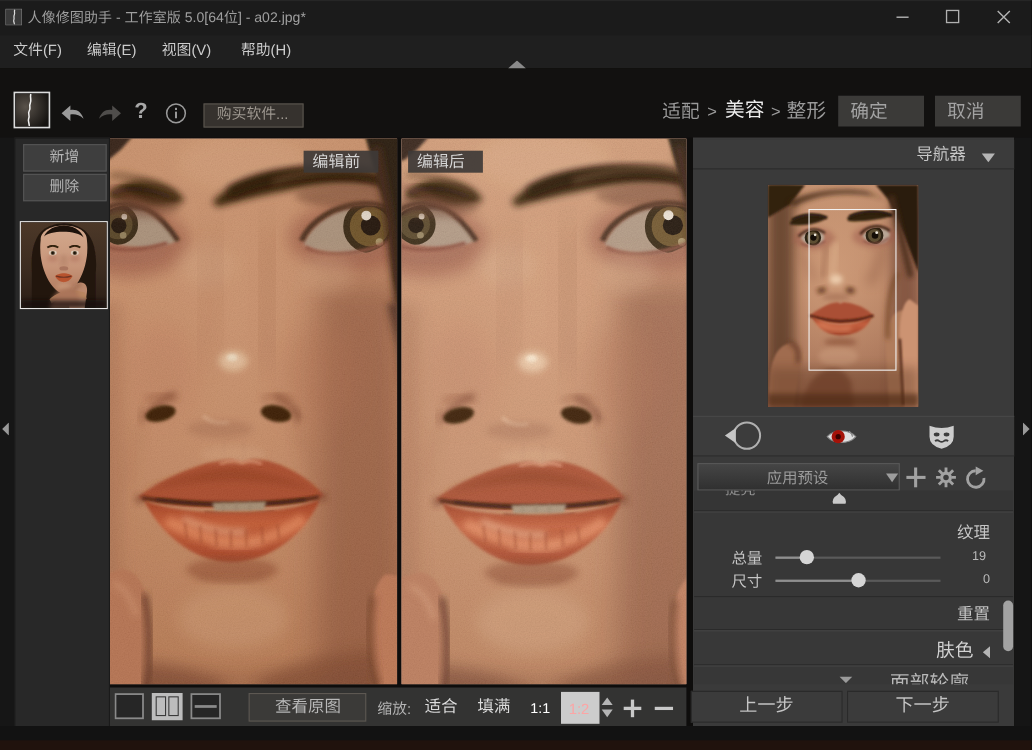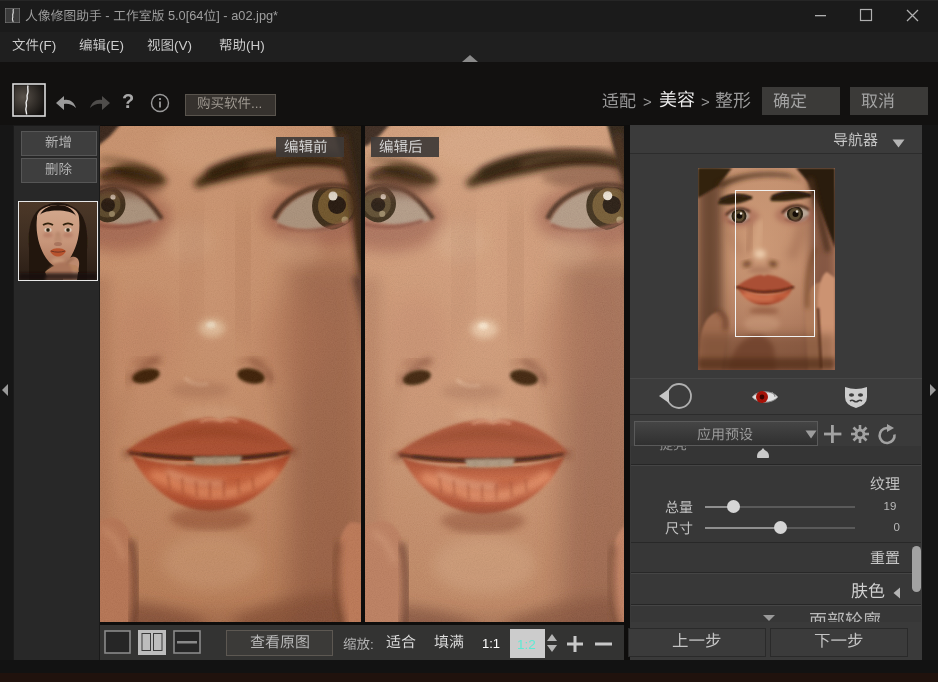--- a/index.html
+++ b/index.html
@@ -734,21 +734,21 @@
 <svg style="position:absolute;left:386.0px;top:634.0px;" width="32.0" height="19.5" viewBox="0 0 32.0 19.5">
       <path transform="translate(0.00,13.20) scale(0.01500,-0.01500)" d="M248 483V87H176V413H39V483ZM62 763 117 804Q145 781 174 752Q203 723 228 695Q253 667 268 644L209 598Q194 621 170 650Q146 679 118 709Q90 739 62 763ZM224 115Q249 115 272 98Q295 81 337 58Q386 31 450 23Q515 15 597 15Q655 15 721 17Q787 20 850 24Q913 28 961 33Q957 23 953 10Q948 -4 945 -17Q941 -31 940 -42Q913 -44 869 -45Q826 -47 776 -48Q727 -50 679 -51Q631 -52 595 -52Q506 -52 440 -42Q373 -32 320 -2Q288 15 265 33Q241 51 223 51Q206 51 183 35Q161 20 136 -6Q112 -32 85 -64L38 -1Q88 48 137 82Q185 115 224 115ZM856 833 893 770Q843 755 780 744Q716 732 646 723Q576 714 505 708Q434 702 369 699Q367 712 362 729Q356 746 350 759Q415 764 485 771Q555 777 623 787Q691 796 751 808Q811 819 856 833ZM597 750H672V360H597ZM306 595H953V528H306ZM459 339V175H808V339ZM387 401H883V113H387Z" fill="#dcdcdc"></path>
       <path transform="translate(15.00,13.20) scale(0.01500,-0.01500)" d="M248 513H753V444H248ZM230 48H766V-22H230ZM196 324H817V-74H738V256H272V-78H196ZM517 843 583 809Q527 726 450 652Q373 577 282 516Q191 456 94 413Q85 429 70 447Q55 466 40 479Q135 517 225 572Q315 627 391 696Q466 765 517 843ZM532 784Q623 683 733 613Q843 544 969 490Q954 478 939 459Q925 440 916 422Q831 463 754 511Q676 558 605 617Q534 676 468 752Z" fill="#dcdcdc"></path>
     </svg>
 <svg style="position:absolute;left:434.0px;top:634.0px;" width="32.0" height="19.5" viewBox="0 0 32.0 19.5">
       <path transform="translate(0.00,13.20) scale(0.01500,-0.01500)" d="M374 747H933V685H374ZM699 61 746 107Q780 88 818 64Q856 40 890 16Q924 -8 946 -28L896 -80Q875 -60 841 -35Q808 -10 771 16Q733 41 699 61ZM536 107 600 63Q569 38 529 12Q488 -15 446 -38Q404 -62 366 -80Q358 -69 344 -53Q331 -38 319 -28Q357 -11 398 12Q438 35 475 59Q512 84 536 107ZM335 174H960V108H335ZM455 502H843V456H455ZM454 396H848V350H454ZM456 288H839V240H456ZM425 619H869V155H800V565H491V155H425ZM611 839 691 834Q682 791 671 743Q660 695 649 652Q638 608 627 575L564 583Q574 618 583 663Q592 708 599 754Q607 801 611 839ZM40 599H340V528H40ZM154 828H225V166H154ZM34 136Q71 148 120 166Q168 184 222 204Q277 225 331 246L343 179Q270 147 196 117Q123 86 61 61Z" fill="#dcdcdc"></path>
       <path transform="translate(15.00,13.20) scale(0.01500,-0.01500)" d="M319 433H878V366H392V-76H319ZM298 759H945V695H298ZM852 433H922V-4Q922 -30 915 -43Q908 -56 888 -64Q869 -70 836 -71Q802 -73 750 -73Q747 -60 741 -46Q735 -32 730 -20Q767 -21 796 -21Q825 -22 835 -21Q845 -20 849 -17Q852 -13 852 -4ZM466 840H537V618H466ZM702 840H772V618H702ZM293 587H951V523H293ZM500 254 541 290Q566 267 591 236Q616 205 628 182L585 139Q573 163 549 196Q524 228 500 254ZM509 552 571 553Q571 438 561 346Q552 254 526 183Q499 111 447 56Q443 62 433 70Q424 78 414 87Q404 95 396 99Q447 146 470 212Q494 278 502 364Q509 449 509 552ZM680 261 728 295Q749 269 770 239Q790 209 807 180Q824 152 833 129L783 89Q774 112 757 142Q741 172 721 203Q700 235 680 261ZM687 556 748 555Q747 437 737 340Q728 244 702 168Q676 92 625 34Q620 39 611 46Q601 54 591 61Q581 68 573 72Q622 123 647 194Q671 265 679 356Q687 447 687 556ZM91 767 137 818Q164 803 193 784Q222 765 248 746Q274 727 290 711L241 655Q226 672 200 692Q175 711 146 731Q117 752 91 767ZM42 491 86 543Q113 531 143 514Q172 497 199 480Q226 463 243 448L198 390Q181 405 155 423Q128 441 99 460Q69 478 42 491ZM63 -10Q86 28 113 80Q141 132 169 190Q198 247 221 302L280 255Q258 205 233 149Q207 93 181 41Q154 -12 129 -58Z" fill="#dcdcdc"></path>
     </svg>
 <div class="abs" style="left:482px;top:636px;width:22px;height:14px;color:#ffffff;font-size:13px;">1:1</div>
 <div class="abs" style="left:510px;top:629px;width:35px;height:29px;background:#cccccc;"></div>
-<div class="abs" style="left:517px;top:637px;width:24px;height:14px;color:#5eead4;font-size:13.5px;">1:2</div>
+<div class="abs" style="left:517px;top:637px;width:24px;height:14px;color:#fca5a5;font-size:13.5px;">1:2</div>
 <svg class="abs" style="left:546px;top:633px" width="12" height="20" viewBox="0 0 12 20">
       <path d="M6 1 L11 8 L1 8 Z" fill="#b5b5b5"></path>
       <path d="M6 19 L11 12 L1 12 Z" fill="#b5b5b5"></path>
     </svg>
 <svg class="abs" style="left:566px;top:635px" width="18" height="18" viewBox="0 0 18 18">
       <rect x="7.5" y="1" width="3" height="16" fill="#c9c9c9"></rect>
       <rect x="1" y="7.5" width="16" height="3" fill="#c9c9c9"></rect>
     </svg>
 <svg class="abs" style="left:595px;top:642px" width="17" height="4" viewBox="0 0 17 4">
       <rect x="0" y="0.5" width="17" height="3" fill="#c9c9c9"></rect>

